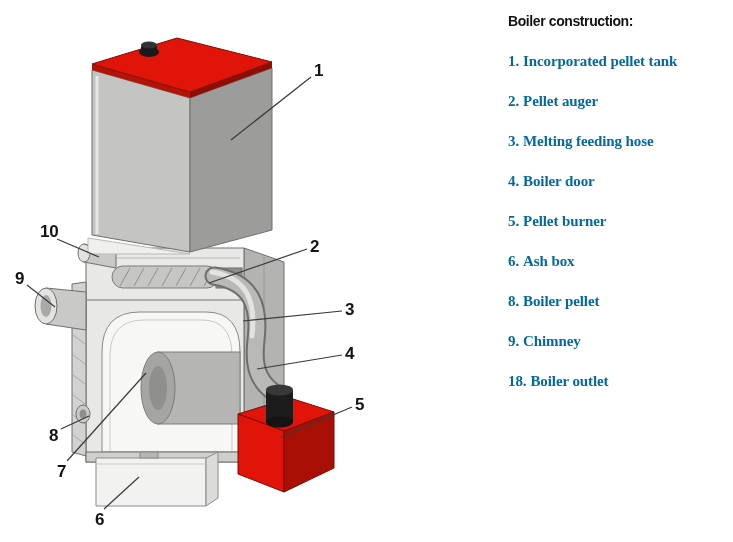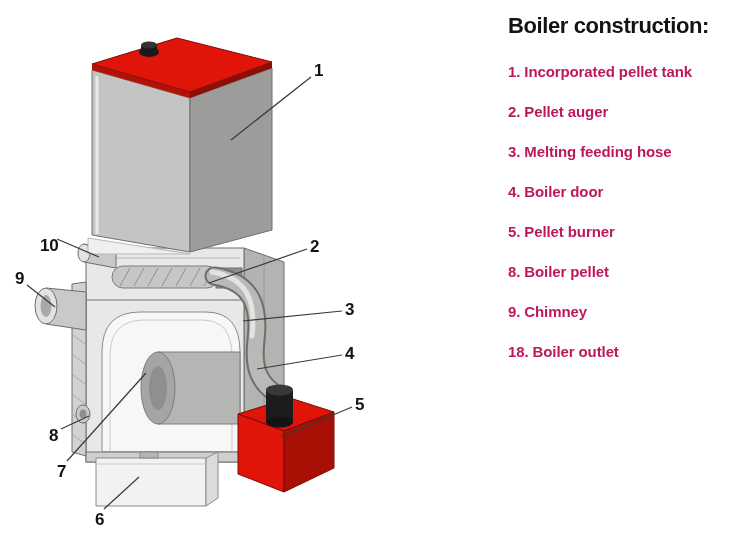--- a/index.html
+++ b/index.html
@@ -16,34 +16,35 @@
   .callout {
     position:absolute;
     font-size:17px;
     font-weight:700;
     letter-spacing:-0.2px;
     line-height:1;
     color:#131313;
   }
   .legend { position:absolute; left:508px; top:13px; width:225px; }
   .legend-title {
-    font-size:22px;
+    font-size:14px;
     font-weight:700;
     letter-spacing:-0.4px;
     color:#131313;
     white-space:nowrap;
   }
   .legend-list { margin-top:24px; }
   .legend-item {
     height:40px;
     font-size:15px;
     font-weight:700;
     letter-spacing:-0.1px;
-    color:#be185d;
+    color:#0369a1;
     white-space:nowrap;
+    font-family:Liberation Serif, serif;
   }
   .legend-item .num { margin-right:4px; }
 </style>
 </head>
 <body>
 
 <div class="stage">
 
   <div class="figure">
     <svg width="490" height="542" viewBox="0 0 490 542">
@@ -169,21 +170,21 @@
 
     <div class="callout" style="left:314px; top:62px;">1</div>
     <div class="callout" style="left:310px; top:238px;">2</div>
     <div class="callout" style="left:345px; top:301px;">3</div>
     <div class="callout" style="left:345px; top:345px;">4</div>
     <div class="callout" style="left:355px; top:396px;">5</div>
     <div class="callout" style="left:95px;  top:511px;">6</div>
     <div class="callout" style="left:57px;  top:463px;">7</div>
     <div class="callout" style="left:49px;  top:427px;">8</div>
     <div class="callout" style="left:15px;  top:270px;">9</div>
-    <div class="callout" style="left:40px;  top:237px;text-align:center;">10</div>
+    <div class="callout" style="left:40px;  top:223px;text-align:center;">10</div>
   </div>
 
   <aside class="legend">
     <h1 class="legend-title">Boiler construction:</h1>
     <div class="legend-list">
       <div class="legend-item">
         <span class="num">1.</span><span>Incorporated pellet tank</span>
       </div>
       <div class="legend-item">
         <span class="num">2.</span><span>Pellet auger</span>
@@ -191,20 +192,23 @@
       <div class="legend-item">
         <span class="num">3.</span><span>Melting feeding hose</span>
       </div>
       <div class="legend-item">
         <span class="num">4.</span><span>Boiler door</span>
       </div>
       <div class="legend-item">
         <span class="num">5.</span><span>Pellet burner</span>
       </div>
       <div class="legend-item">
+        <span class="num">6.</span><span>Ash box</span>
+      </div>
+      <div class="legend-item">
         <span class="num">8.</span><span>Boiler pellet</span>
       </div>
       <div class="legend-item">
         <span class="num">9.</span><span>Chimney</span>
       </div>
       <div class="legend-item">
         <span class="num">18.</span><span>Boiler outlet</span>
       </div>
     </div>
   </aside>

